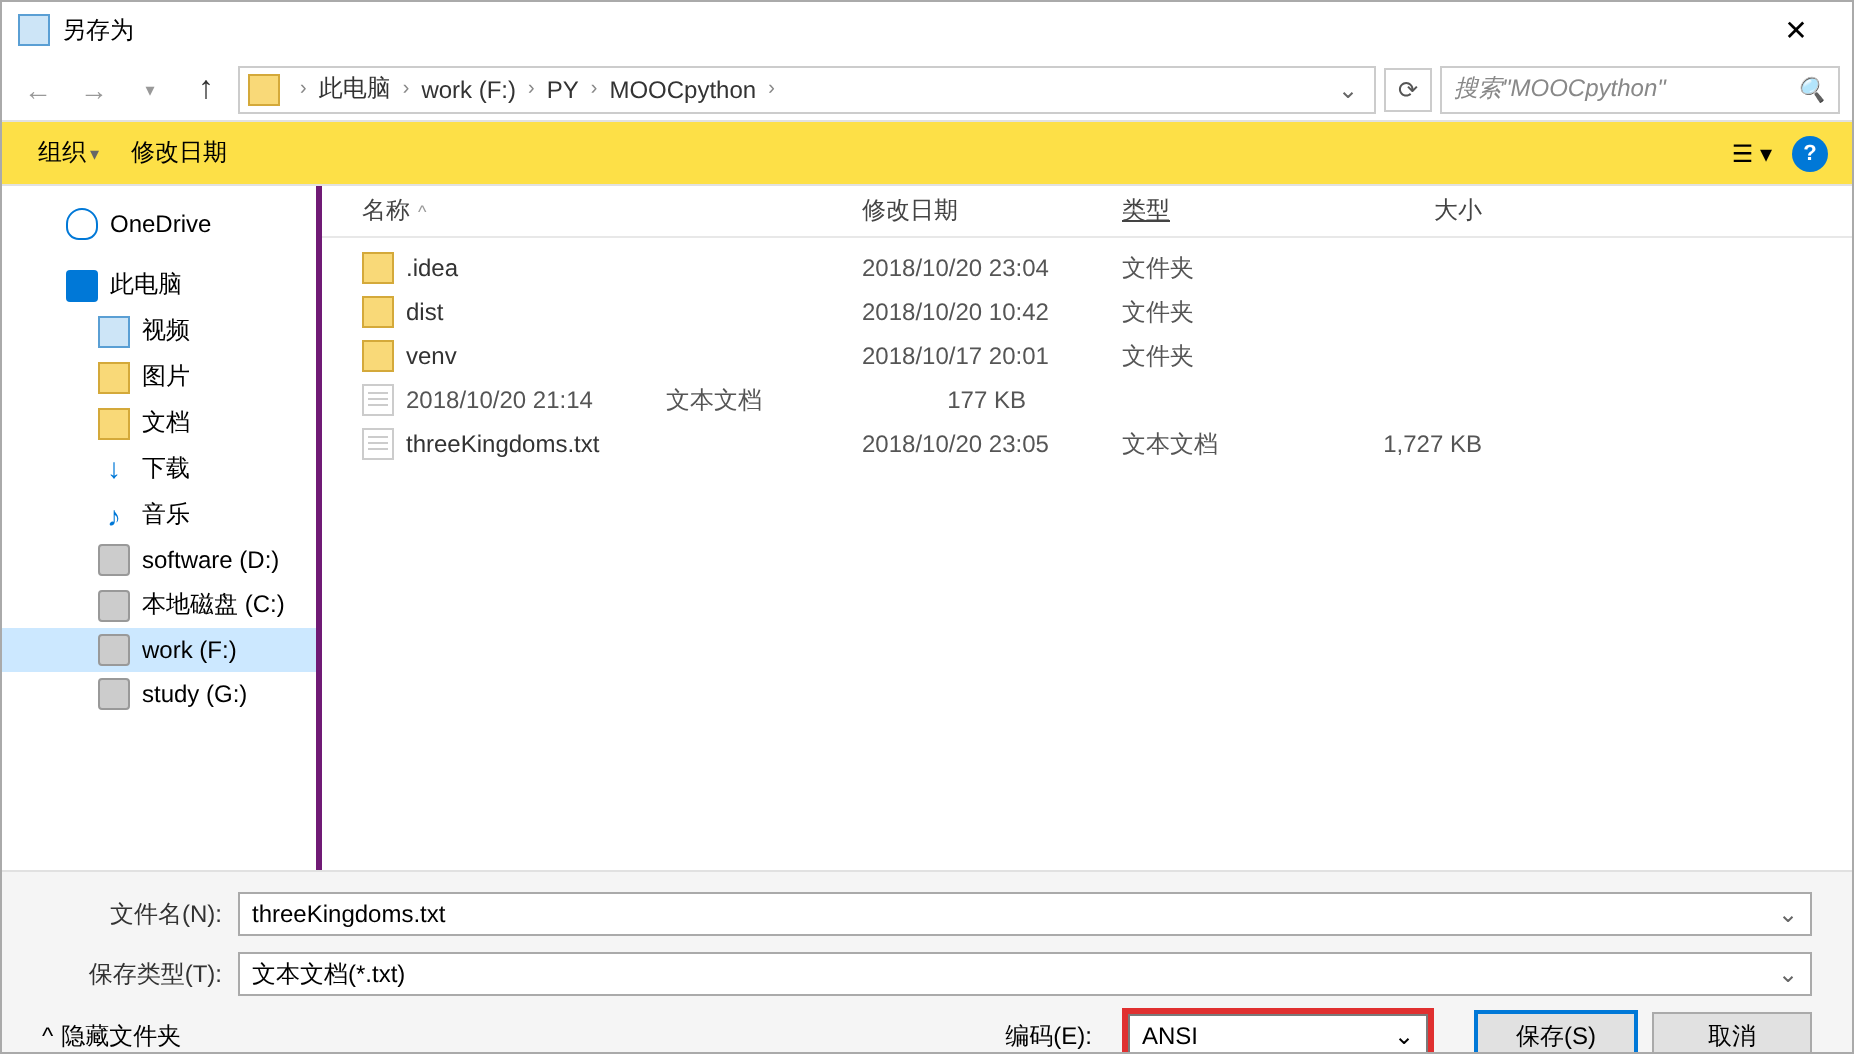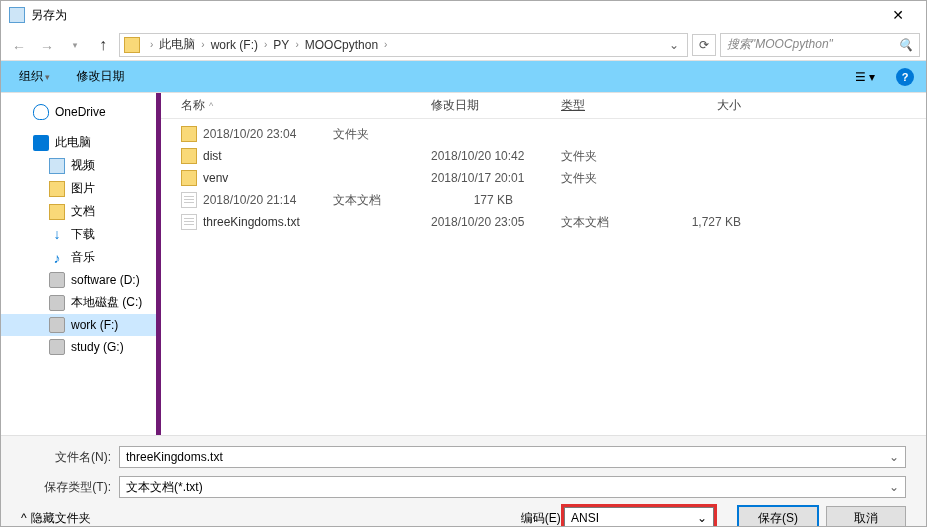--- a/index.html
+++ b/index.html
@@ -16,28 +16,28 @@
 .nav-up { font-size: 16px; }
 .breadcrumb { flex: 1; height: 24px; border: 1px solid #ccc; display: flex; align-items: center; padding: 0 4px; background: #fff; }
 .bc-icon { width: 16px; height: 16px; background: #f9d978; border: 1px solid #d4a93a; margin-right: 4px; }
 .bc-sep { color: #888; margin: 0 6px; font-size: 10px; }
 .bc-item { color: #333; cursor: pointer; }
 .bc-drop { margin-left: auto; color: #666; padding: 0 4px; }
 .refresh { width: 24px; height: 22px; border: 1px solid #ccc; display: flex; align-items: center; justify-content: center; color: #555; }
 .search { width: 200px; height: 24px; border: 1px solid #ccc; display: flex; align-items: center; padding: 0 6px; color: #888; font-style: italic; }
 .search .mag { margin-left: auto; color: #555; }
 
-.toolbar { height: 32px; display: flex; align-items: center; padding: 0 12px; gap: 15px; background: #7dd3fc; border-bottom: 1px solid #e1e1e1; }
+.toolbar { height: 32px; display: flex; align-items: center; padding: 0 12px; gap: 4px; background: #fde047; border-bottom: 1px solid #e1e1e1; }
 .toolbar .tb-btn { padding: 2px 6px; display: flex; align-items: center; gap: 2px; cursor: pointer; }
 .toolbar .spacer { flex: 1; }
 .toolbar .view-btn { padding: 2px 6px; }
 .help-btn { width: 18px; height: 18px; border-radius: 50%; background: #0078d7; color: #fff; display: flex; align-items: center; justify-content: center; font-size: 11px; font-weight: bold; }
 
 .body-area { display: flex; height: 342px; }
-.sidebar { width: 160px; border-right: 5px solid #701a75; padding: 8px 0; overflow-y: auto; background: #fff; }
+.sidebar { width: 160px; border-right: 3px solid #701a75; padding: 8px 0; overflow-y: auto; background: #fff; }
 .sb-item { display: flex; align-items: center; padding: 3px 8px 3px 16px; gap: 6px; cursor: pointer; }
 .sb-item.child { padding-left: 32px; }
 .sb-item.selected { background: #cce8ff; }
 .sb-ico { width: 16px; height: 16px; flex-shrink: 0; }
 .sb-ico.cloud { background: #fff; border: 1px solid #0078d7; border-radius: 50% 50% 40% 40%; position: relative; }
 .sb-ico.pc { background: #0078d7; border-radius: 2px; }
 .sb-ico.folder { background: #f9d978; border: 1px solid #d4a93a; }
 .sb-ico.video { background: #cde5f7; border: 1px solid #5a9fd4; }
 .sb-ico.down { color: #0078d7; font-size: 14px; text-align: center; line-height: 14px; }
 .sb-ico.music { color: #0078d7; font-size: 14px; text-align: center; }
@@ -64,21 +64,21 @@
 .fp-row .cell-size { width: 100px; text-align: right; padding-right: 20px; color: #555; }
 
 .bottom { border-top: 1px solid #e1e1e1; padding: 10px 20px 8px 20px; background: #f5f5f5; }
 .form-row { display: flex; align-items: center; margin-bottom: 8px; }
 .form-row label { width: 90px; text-align: right; margin-right: 8px; color: #333; }
 .form-row .field { flex: 1; height: 22px; border: 1px solid #aaa; background: #fff; padding: 0 6px; display: flex; align-items: center; }
 .form-row .drop { color: #666; margin-left: auto; }
 .actions { display: flex; align-items: center; margin-top: 6px; }
 .hide-folders { display: flex; align-items: center; gap: 4px; cursor: pointer; }
 .actions .spacer { flex: 1; }
-.enc-label { margin-right: 0; }
+.enc-label { margin-right: 18px; }
 .enc-select { width: 150px; height: 22px; border: 1px solid #7a7a7a; background: #fff; padding: 0 6px; display: flex; align-items: center; margin-right: 16px; outline: 3px solid #e03030; outline-offset: 0; }
 .btn { min-width: 80px; height: 24px; border: 1px solid #aaa; background: #e1e1e1; display: flex; align-items: center; justify-content: center; margin-left: 8px; cursor: pointer; }
 .btn.primary { border: 1px solid #0078d7; outline: 1px solid #0078d7; }
 </style>
 </head>
 <body>
 
 <div class="titlebar">
   <div class="icon"></div>
   <div class="title">另存为</div>
@@ -186,20 +186,21 @@
           <span>名称</span>
           <span style="color:#999;font-size:9px;">^</span>
         </div>
       <div class="fp-col date">修改日期</div>
       <div class="fp-col type">类型</div>
       <div class="fp-col size">大小</div>
     </div>
     <div class="fp-rows" id="file-rows">
         <div class="fp-row">
           <div class="ico folder"></div>
+          <div class="cell-name">.idea</div>
           <div class="cell-date">2018/10/20 23:04</div>
           <div class="cell-type">文件夹</div>
           <div class="cell-size"></div>
         </div>
         <div class="fp-row">
           <div class="ico folder"></div>
           <div class="cell-name">dist</div>
           <div class="cell-date">2018/10/20 10:42</div>
           <div class="cell-type">文件夹</div>
           <div class="cell-size"></div>

